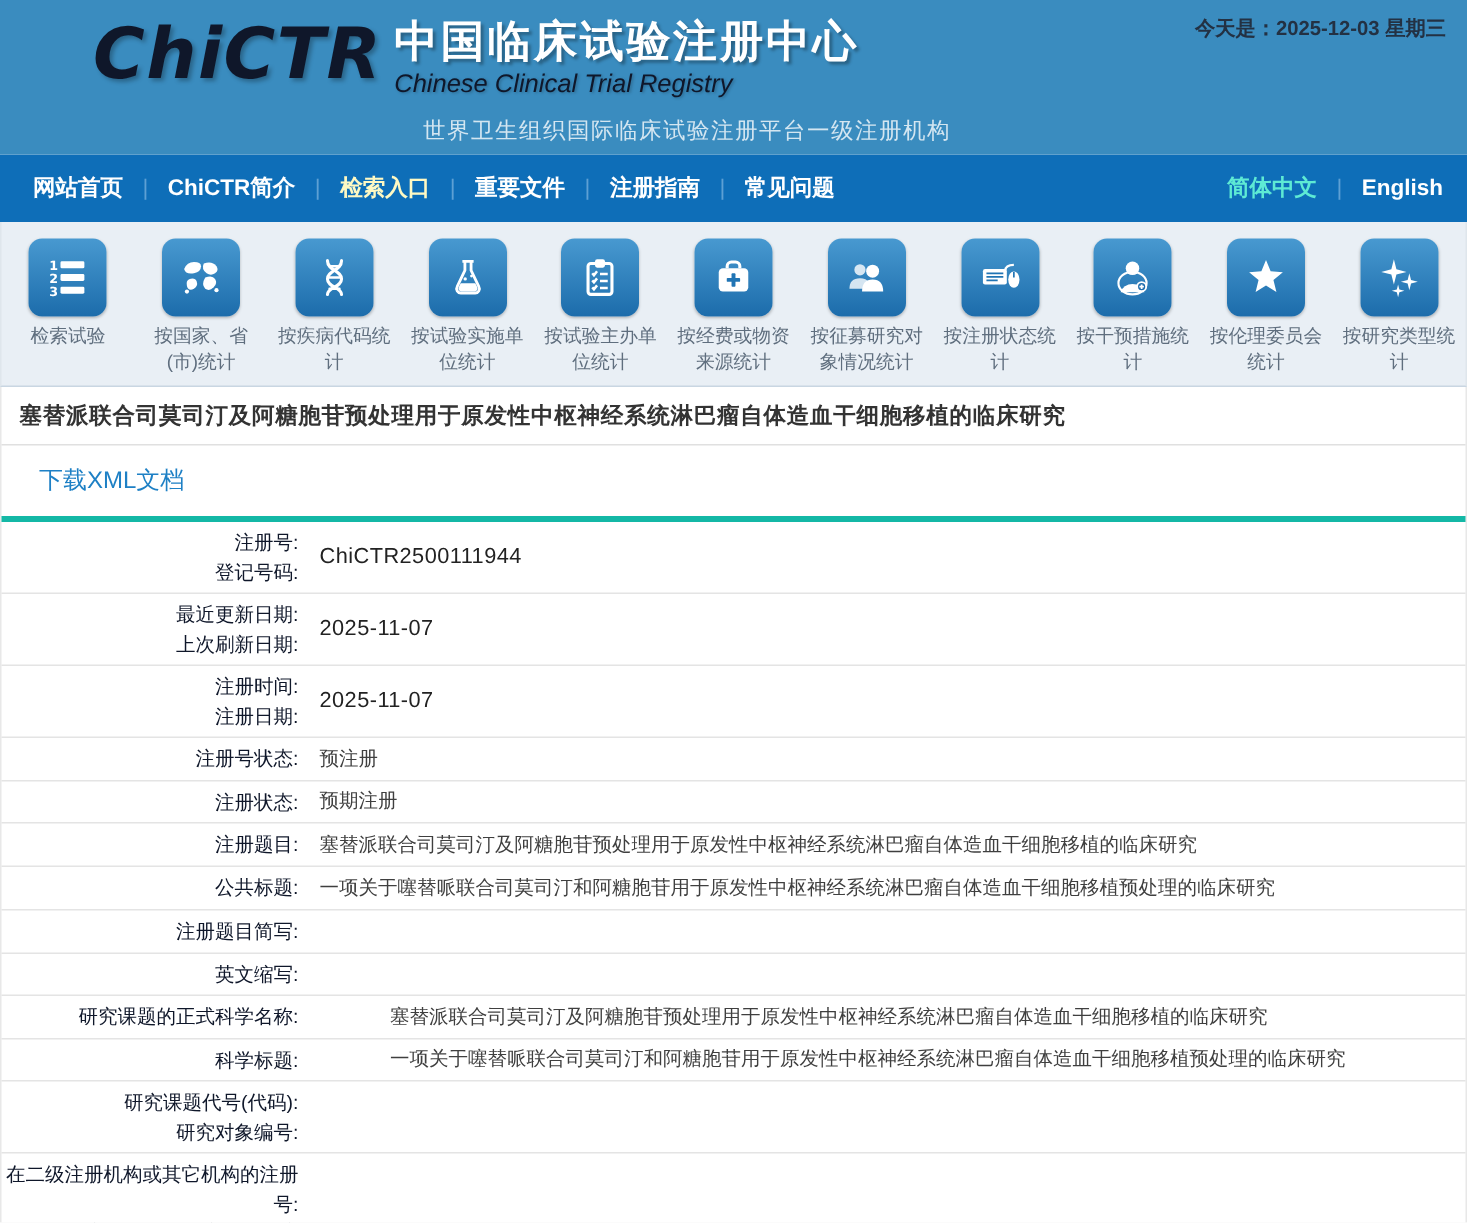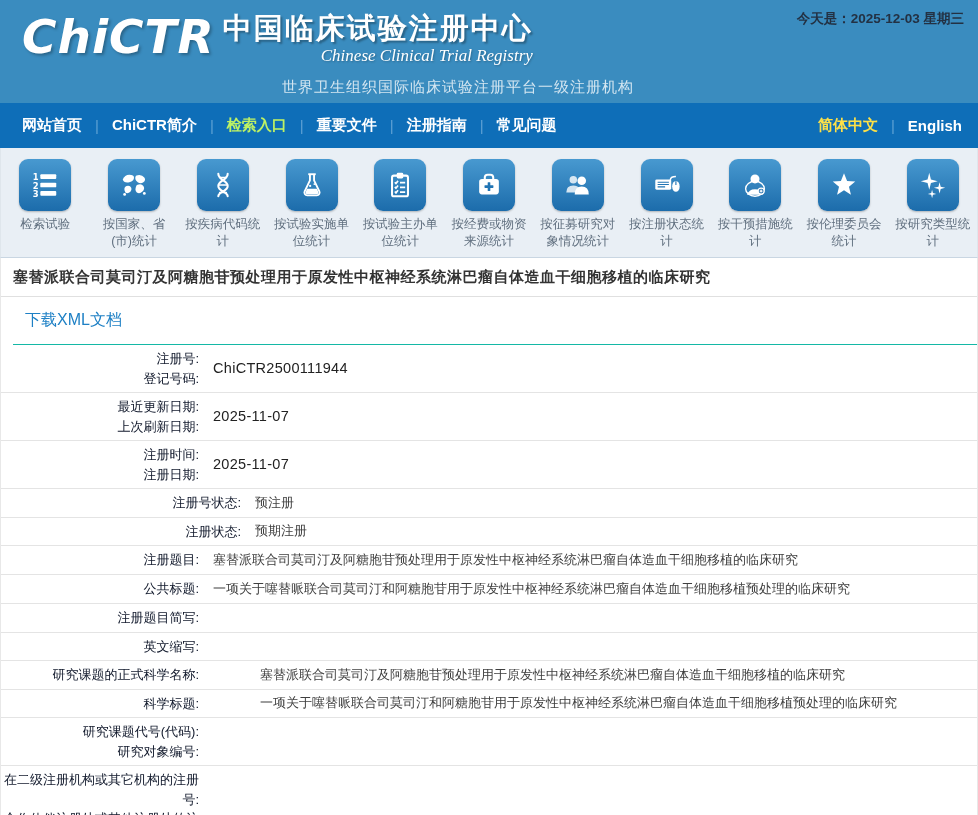--- a/index.html
+++ b/index.html
@@ -2,62 +2,62 @@
 <html><head>
 <meta charset="utf-8">
 <style>
   * { margin:0; padding:0; box-sizing:border-box; }
   body { background:#f5f5f5; font-family:"Liberation Sans","DejaVu Sans",sans-serif; }
   .page { width:978px; height:815px; background:#fff; overflow:hidden; position:relative; }
 
   
   .hdr { position:relative; height:103px; background:#3a8cbf; }
   .logo { position:absolute; left:22px; top:13px; display:flex; align-items:flex-start; cursor:pointer; }
-  .logo-mark { font-size:47px; line-height:1; font-weight:bold; font-style:italic; color:#ffffff;
-               letter-spacing:1px; text-shadow:2px 2px 3px rgba(0,0,0,.28); font-family:"DejaVu Sans",sans-serif; }
+  .logo-mark { font-size:47px; line-height:1; font-weight:bold; font-style:italic; color:#0f172a;
+               letter-spacing:1px; text-shadow:2px 2px 3px rgba(0,0,0,.28); font-family:"DejaVu Sans",sans-serif;margin-left:40px; }
   .logo-text { margin-left:8px; }
   .logo-cn { font-size:29px; line-height:1.1; font-weight:bold; color:#fff; letter-spacing:2px;
              text-shadow:2px 2px 2px rgba(0,0,0,.3); }
-  .logo-en { font-size:17px; font-style:italic; color:#ffffff; font-family:Liberation Serif, serif;
-             margin-top:1px; text-shadow:1px 1px 2px rgba(0,0,0,.25);text-align:right; }
+  .logo-en { font-size:17px; font-style:italic; color:#0f172a; font-family:Liberation Sans, sans-serif;
+             margin-top:1px; text-shadow:1px 1px 2px rgba(0,0,0,.25); }
   .hdr-sub { position:absolute; left:282px; top:78px; font-size:15px; color:rgba(255,255,255,.78); letter-spacing:1px; }
   .today { position:absolute; right:14px; top:10px; font-size:13.5px; font-weight:bold; color:#233143; }
 
   
   .nav { height:45px; background:#0e6eb8; display:flex; align-items:center; padding:0 16px 0 22px;
          font-size:15px; font-weight:bold; color:#fff; }
   .nav-item { cursor:pointer; white-space:nowrap; }
-  .nav-item.active { color:#bef264; }
+  .nav-item.active { color:#fef9c3; }
   .nav-sep { color:#5da0d4; margin:0 13px; font-weight:normal; }
   .nav-spacer { flex:1; }
   .lang { cursor:pointer; white-space:nowrap; }
-  .lang.zh { color:#fde047; }
+  .lang.zh { color:#5eead4; }
 
   
   .band { height:110px; background:#e9eff5; border-bottom:1px solid #c9d6e2;
           border-left:1px solid #dfe6ec; border-right:1px solid #dfe6ec;
           display:flex; padding-top:11px; }
   .stat { flex:1; text-align:center; cursor:pointer; min-width:0; }
   .tile { width:52px; height:52px; margin:0 auto; border-radius:9px;
           background:linear-gradient(180deg,#4899d0 0%,#1c6cab 100%);
           box-shadow:0 1px 2px rgba(0,0,0,.25); display:flex; align-items:center; justify-content:center; }
   .stat-label { margin-top:5px; font-size:12.5px; line-height:1.32; color:#5f6e7e; white-space:pre-line; }
 
   
   .content { border-left:1px solid #e8e8e8; border-right:1px solid #e8e8e8; }
   .page-title { padding:10px 12px 9px; font-size:15px; font-weight:bold; color:#333;
                 border-bottom:1px solid #e0e0e0; letter-spacing:.5px; }
-  .xml-row { padding:13px 12px; border-bottom:1px solid #14b8a6;margin-left:12px; }
+  .xml-row { padding:13px 25px; border-bottom:4px solid #14b8a6; }
   .xml-link { color:#1e80c5; font-size:16px; text-decoration:none; cursor:pointer; }
 
   .trow { display:flex; align-items:center; border-bottom:1px solid #e4e4e4; }
   .trow .lbl { width:198px; flex:none; text-align:right; color:#0f172a; font-size:13px; line-height:1.5; padding:4px 0; }
   .trow .val { flex:1; padding:4px 10px 4px 14px; font-size:13px; color:#3f3f3f; line-height:1.4; }
   .trow .val.code { font-size:14.5px; color:#222; letter-spacing:.3px; }
-  .h44 { min-height:44px; } .h29 { min-height:29px; } .h27 { min-height:27px;padding-left:42px; }
+  .h44 { min-height:44px; } .h29 { min-height:29px; } .h27 { min-height:27px; }
   .h26 { min-height:26px; } .h25 { min-height:25px;gap:47px; } .h74 { min-height:74px; }
   .trow.last { border-bottom:2px solid #979da3; }
 </style>
 </head>
 <body>
 
 <div class="page">
 
   <div class="hdr">
     <div class="logo">

